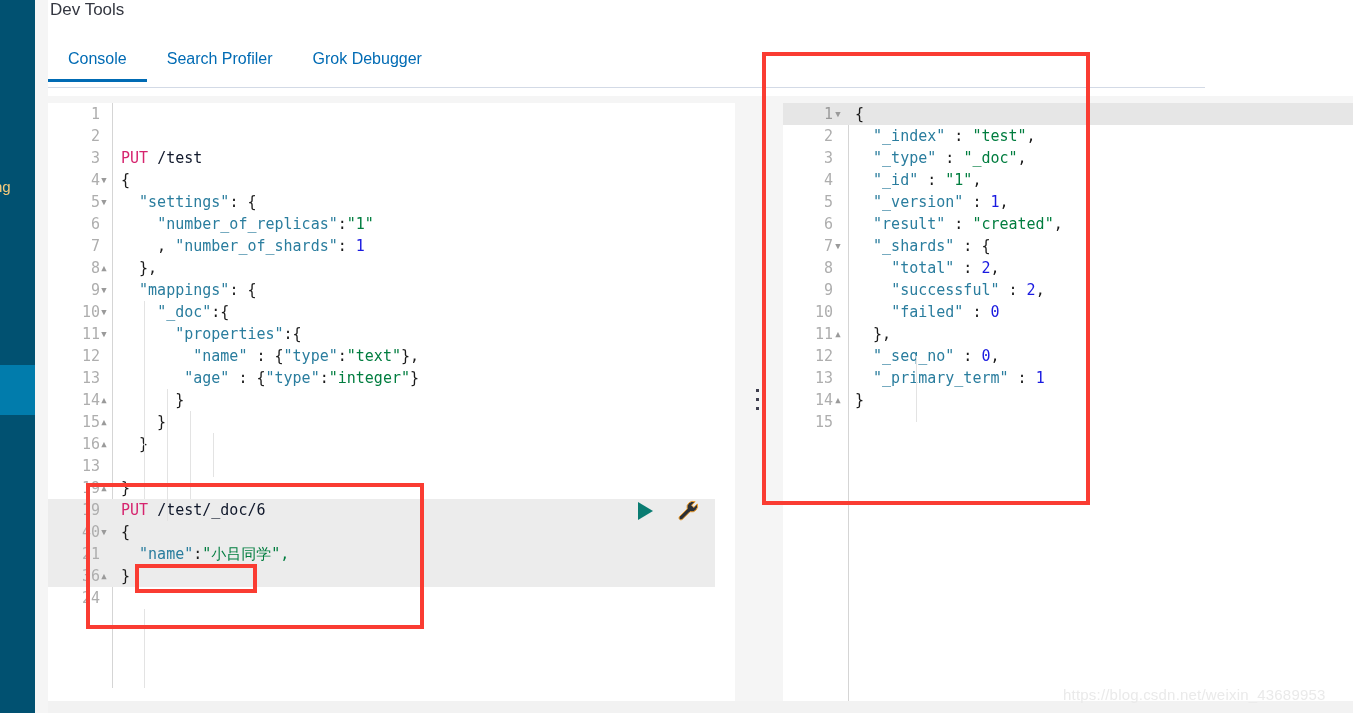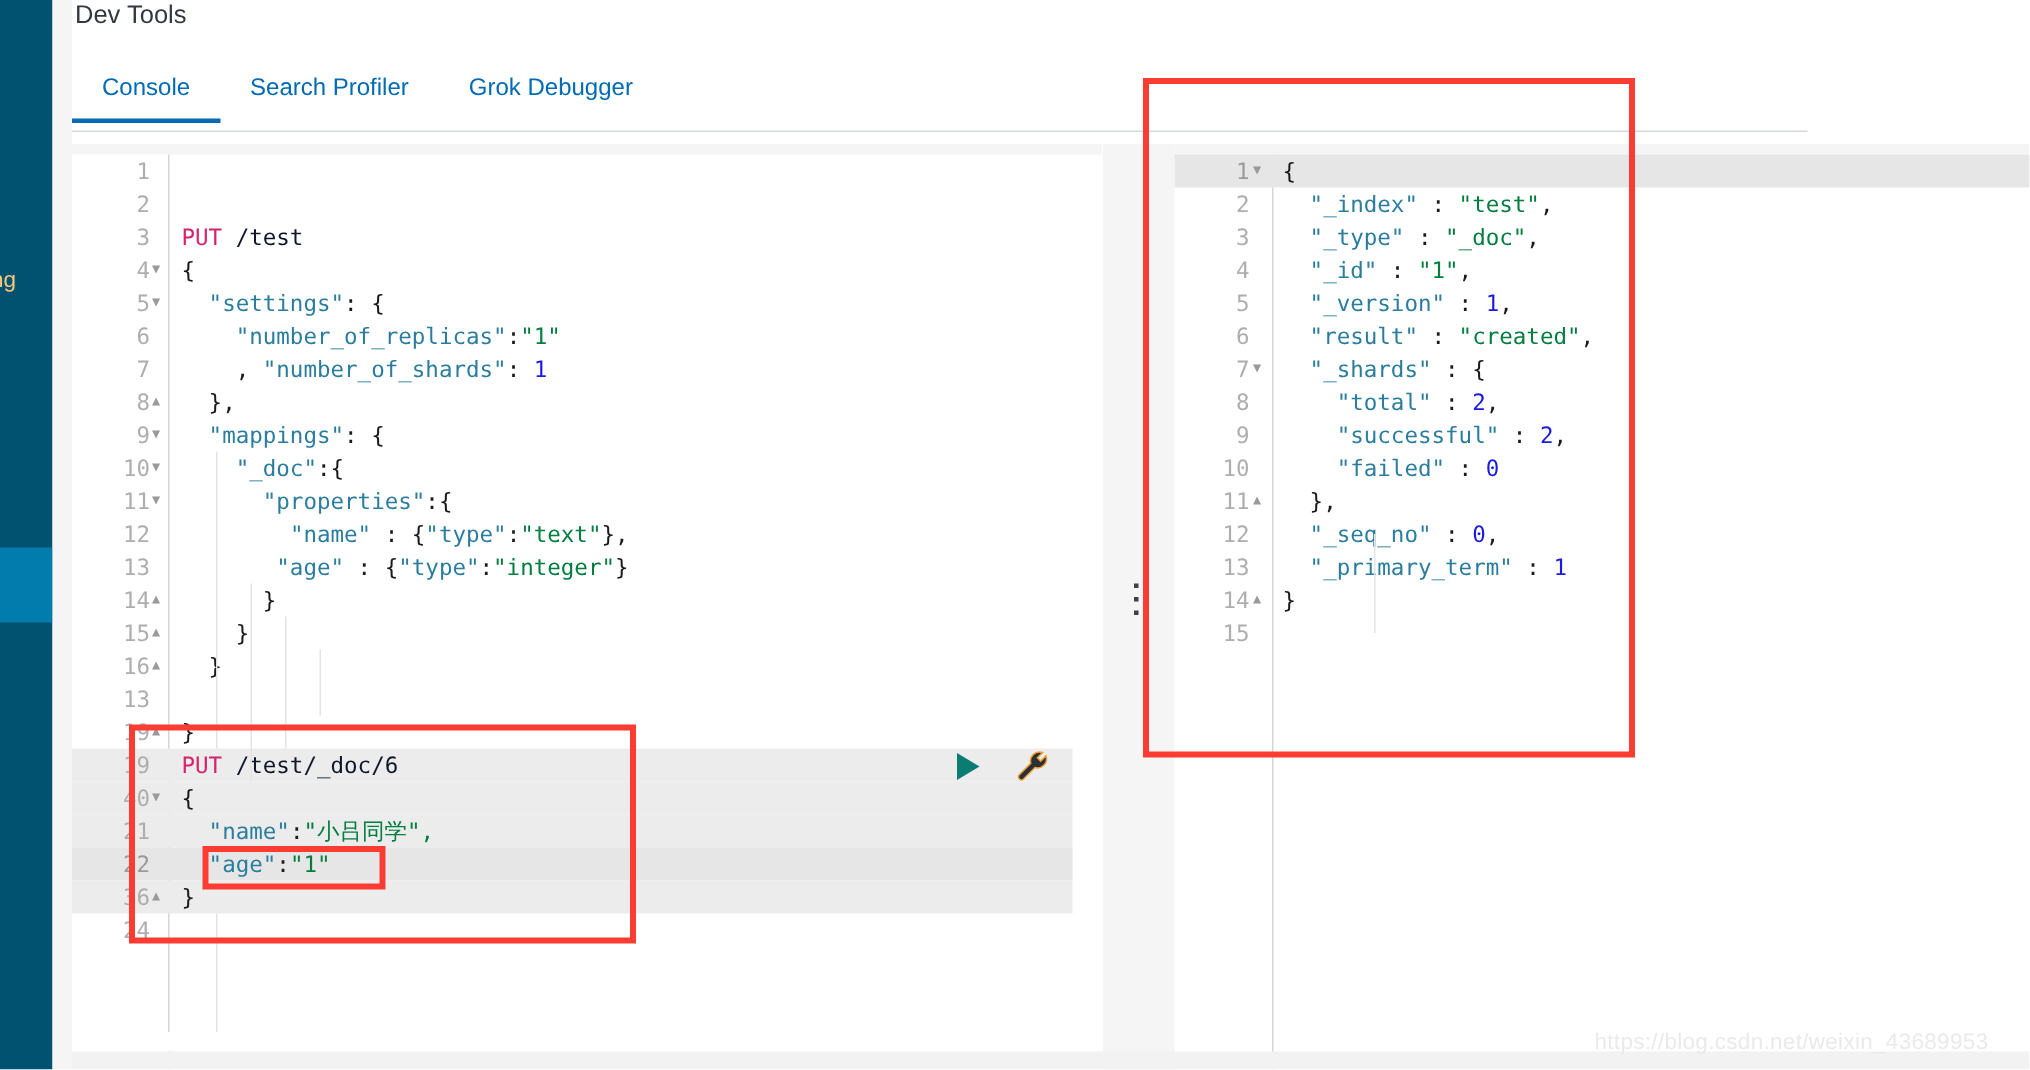--- a/index.html
+++ b/index.html
@@ -308,21 +308,20 @@
           <div class="row"><span class="ln">12</span><span class="txt"><span class="t-plain">        </span><span class="t-key">"name"</span><span class="t-punct"> : {</span><span class="t-key">"type"</span><span class="t-punct">:</span><span class="t-str">"text"</span><span class="t-punct">},</span></span></div>
           <div class="row"><span class="ln">13</span><span class="txt"><span class="t-plain">       </span><span class="t-key">"age"</span><span class="t-punct"> : {</span><span class="t-key">"type"</span><span class="t-punct">:</span><span class="t-str">"integer"</span><span class="t-punct">}</span></span></div>
           <div class="row"><span class="ln">14</span><span class="fold">▲</span><span class="txt"><span class="t-punct">      }</span></span></div>
           <div class="row"><span class="ln">15</span><span class="fold">▲</span><span class="txt"><span class="t-punct">    }</span></span></div>
           <div class="row"><span class="ln">16</span><span class="fold">▲</span><span class="txt"><span class="t-punct">  }</span></span></div>
           <div class="row"><span class="ln">13</span><span class="txt"></span></div>
           <div class="row"><span class="ln">19</span><span class="fold">▲</span><span class="txt"><span class="t-punct">}</span></span></div>
           <div class="row hl-soft" style="width: 667px;"><span class="ln">19</span><span class="txt"><span class="t-method">PUT</span><span class="t-plain"> </span><span class="t-url">/test/_doc/6</span></span></div>
           <div class="row hl-soft" style="width: 667px;"><span class="ln">40</span><span class="fold">▼</span><span class="txt"><span class="t-punct">{</span></span></div>
           <div class="row hl-soft" style="width: 667px;"><span class="ln">21</span><span class="txt"><span class="t-plain">  </span><span class="t-key">"name"</span><span class="t-punct">:</span><span class="t-str">"</span><span class="t-cjk">小吕同学</span><span class="t-str">",</span></span></div>
-          <div class="row hl" style="width: 667px;"><span class="ln">22</span><span class="txt"><span class="t-plain">  </span><span class="t-key">"age"</span><span class="t-punct">:</span><span class="t-str">"1"</span></span></div>
           <div class="row hl-soft" style="width: 667px;"><span class="ln">36</span><span class="fold">▲</span><span class="txt"><span class="t-punct">}</span></span></div>
           <div class="row"><span class="ln">24</span><span class="txt"></span></div>
         </div>
 
       <div class="iguide" style="left:96px;  top:205px; height:198px;"></div>
       <div class="iguide" style="left:119px; top:293px; height:132px;"></div>
       <div class="iguide" style="left:142px; top:315px; height:88px;"></div>
       <div class="iguide" style="left:165px; top:337px; height:44px;"></div>
       <div class="iguide" style="left:96px;  top:513px; height:88px;"></div>
 

